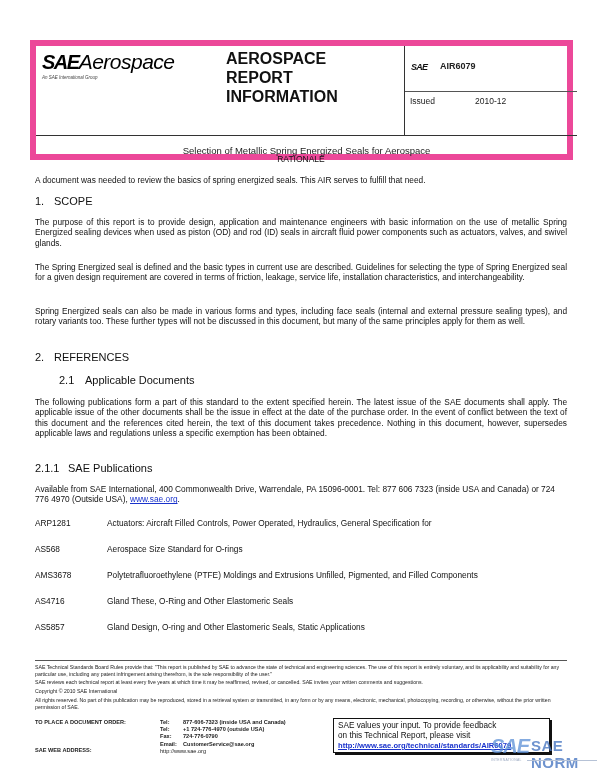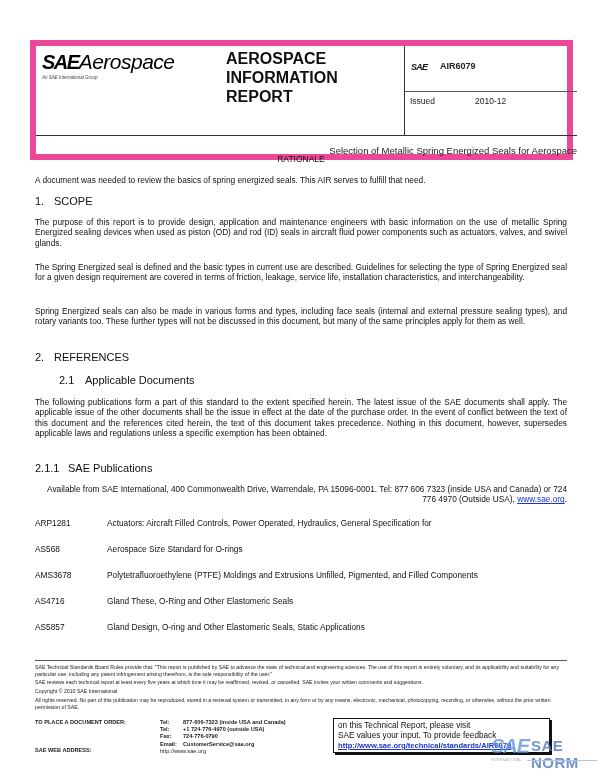--- a/index.html
+++ b/index.html
@@ -6,21 +6,21 @@
     html, body { width: 600px; height: 776px; background: #ffffff; overflow: hidden; }
     body { font-family: "Liberation Sans", sans-serif; color: #111; position: relative; }
 
     
     .hdr { position: absolute; left: 30px; top: 40px; width: 543px; height: 120px; border: 6px solid #ec4899; }
     .hdr-top { position: absolute; left: 0; top: 0; width: 541px; height: 90px; border-bottom: 1px solid #333; }
     .hdr-left { position: absolute; left: 0; top: 0; width: 369px; height: 89px; border-right: 1px solid #333; }
     .hdr-right { position: absolute; left: 369px; top: 0; width: 172px; height: 89px; }
     .hdr-right-top { position: absolute; left: 0; top: 0; width: 172px; height: 46px; border-bottom: 1px solid #555; }
     .hdr-right-bot { position: absolute; left: 0; top: 46px; width: 172px; height: 43px; }
-    .hdr-title-row { position: absolute; left: 0; top: 90px; width: 541px; height: 29px; text-align: right; font-size: 9.5px; line-height: 29px; color: #222; }
+    .hdr-title-row { position: absolute; left: 0; top: 90px; width: 541px; height: 29px; text-align: center; font-size: 9.5px; line-height: 29px; color: #222; }
 
     .logo { position: absolute; left: 6px; top: 4px; }
     .logo-sae { font-family: "Liberation Sans", sans-serif; font-weight: bold; font-style: italic; font-size: 20px; letter-spacing: -1.5px; color: #000; }
     .logo-aero { font-family: "Liberation Sans", sans-serif; font-style: italic; font-size: 21px; color: #000; letter-spacing: -0.5px; }
     .logo-sub { position: absolute; left: 6px; top: 29px; font-size: 4.5px; color: #444; font-style: italic; white-space: nowrap; }
 
     .doc-type { position: absolute; left: 190px; top: 3px; font-weight: bold; font-size: 16px; line-height: 19px; color: #111; }
 
     .sae-mini { position: absolute; left: 6px; top: 16px; font-weight: bold; font-style: italic; font-size: 9px; letter-spacing: -0.8px; }
     .air-num { position: absolute; left: 35px; top: 15px; font-size: 9px; font-weight: bold; color: #222; }
@@ -59,22 +59,22 @@
 
 <div class="hdr">
   <div class="hdr-top">
     <div class="hdr-left">
       <div class="logo">
         <span class="logo-sae">SAE</span><span class="logo-aero">Aerospace</span>
       </div>
       <div class="logo-sub">An SAE International Group</div>
       <div class="doc-type">
         <div>AEROSPACE</div>
+        <div>REPORT</div>
         <div>INFORMATION</div>
-        <div>REPORT</div>
       </div>
     </div>
     <div class="hdr-right">
       <div class="hdr-right-top">
         <span class="sae-mini">SAE</span>
         <span class="air-num">AIR6079</span>
       </div>
       <div class="hdr-right-bot">
         <span class="issued-label">Issued</span>
         <span class="issued-date">2010-12</span>
@@ -99,21 +99,21 @@
     <span class="num">2.</span><span>REFERENCES</span>
   </div>
   <div class="h" style="top:225px;margin-left:24px;">
     <span class="num2">2.1</span><span>Applicable Documents</span>
   </div>
   <div class="p" style="top:247px;">The following publications form a part of this standard to the extent specified herein. The latest issue of the SAE documents shall apply. The applicable issue of the other documents shall be the issue in effect at the date of the purchase order. In the event of conflict between the text of this document and the references cited herein, the text of this document takes precedence. Nothing in this document, however, supersedes applicable laws and regulations unless a specific exemption has been obtained.</div>
 
   <div class="h" style="top:313px;">
     <span class="num3">2.1.1</span><span>SAE Publications</span>
   </div>
-  <div class="p" style="top:334px; text-align:right;">
+  <div class="p" style="top:334px; text-align:left;">
     <span>Available from SAE International, 400 Commonwealth Drive, Warrendale, PA 15096-0001. Tel: 877 606 7323 (inside USA and Canada) or 724 776 4970 (Outside USA), </span><span class="link">www.sae.org</span><span>.</span>
   </div>
 
   <div class="ref" style="top:368px;">
     <span class="code">ARP1281</span><span>Actuators: Aircraft Filled Controls, Power Operated, Hydraulics, General Specification for</span>
   </div>
   <div class="ref" style="top:394px;">
     <span class="code">AS568</span><span>Aerospace Size Standard for O-rings</span>
   </div>
   <div class="ref" style="top:420px;">
@@ -145,22 +145,22 @@
 </div>
 <div class="order-col" style="left:183px; font-weight:bold;">
   <div>877-606-7323 (inside USA and Canada)</div>
   <div>+1 724-776-4970 (outside USA)</div>
   <div>724-776-0790</div>
   <div>CustomerService@sae.org</div>
 </div>
 <div class="order-col" style="left:160px; top:748px;">http://www.sae.org</div>
 
 <div class="feedback">
+  <div>SAE values your input. To provide feedback</div>
   <div>on this Technical Report, please visit</div>
-  <div>SAE values your input. To provide feedback</div>
   <div class="link">http://www.sae.org/technical/standards/AIR6079</div>
 </div>
 
 <div class="watermark">
   <span class="wm-sae">SAE</span>
   <span class="wm-norm">SAE NORM</span>
   <span class="wm-intl">INTERNATIONAL</span>
   <span class="wm-line"></span>
 </div>
 

